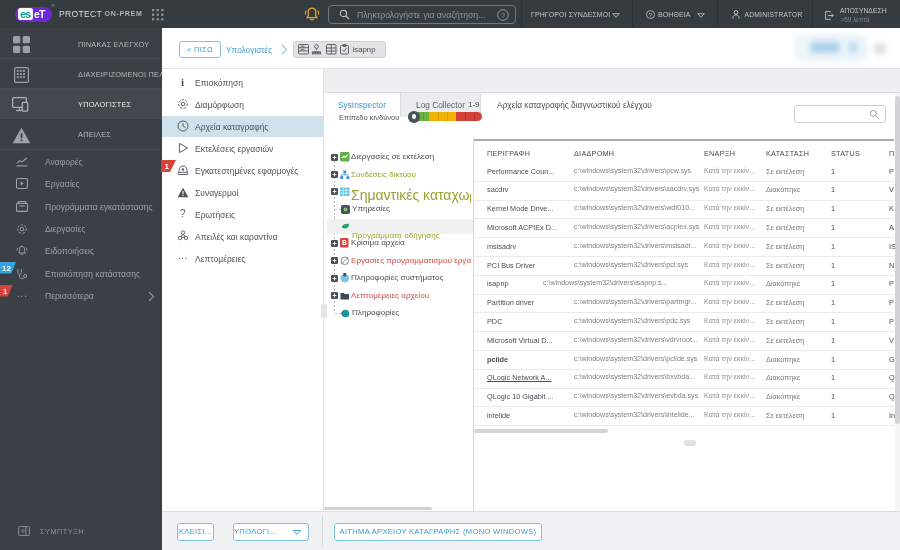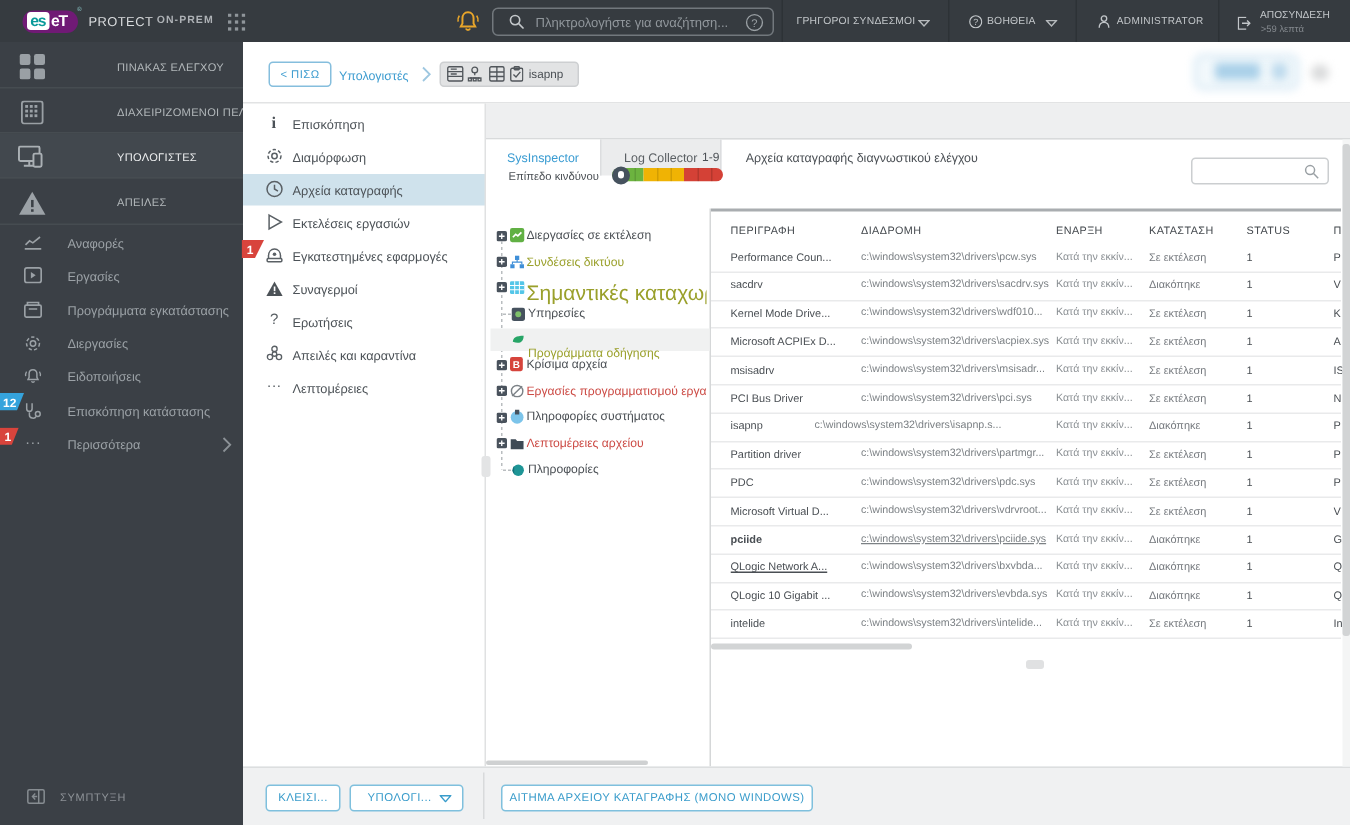--- a/index.html
+++ b/index.html
@@ -1,20 +1,20 @@
 <!DOCTYPE html>
 <html><head>
 <meta charset="utf-8">
 <style>
 * { margin:0; padding:0; box-sizing:border-box; }
 html,body { width:900px; height:550px; overflow:hidden; }
 body { font-family:"Liberation Sans", sans-serif; position:relative; background:#fff; }
 .abs { position:absolute; }
 #topbar { left:0; top:0; width:900px; height:28px; background:#363b40; }
-#logo { left:15px; top:6.5px; width:37px; height:15px; background:#701a75; border-radius:7.5px; }
+#logo { left:15px; top:6.5px; width:37px; height:15px; background:#6d28d9; border-radius:7.5px; }
 #logo .es { position:absolute; left:3px; top:1.5px; width:14.5px; height:12px; background:#fff; border-radius:2.5px; color:#0a9a9a; font-size:10.5px; font-weight:700; text-align:center; line-height:12px; letter-spacing:-0.8px;}
 #logo .et { position:absolute; left:19px; top:1.5px; color:#fff; font-size:10.5px; font-weight:700; line-height:12px; letter-spacing:-0.8px;}
 #logo .r { position:absolute; left:36.5px; top:-3.5px; color:#90cfcf; font-size:4px; }
 #sidebar { left:0; top:28px; width:162px; height:522px; background:#3b4046; }
 .sb-row { position:absolute; left:0; width:162px; height:31px; border-bottom:1px solid #464c51; }
 .sb-big { position:absolute; left:45px; font-size:7.4px; letter-spacing:0.2px; color:#b3b8bb; white-space:nowrap;padding-left:33px; }
 .sb-small { position:absolute; left:45px; font-size:8.5px; color:#9ba1a6; white-space:nowrap; }
 .ic { position:absolute; }
 #panel2 { left:162px; top:28px; width:162px; height:483px; background:#fff; }
 #toolbar { left:162px; top:28px; width:738px; height:41px; background:#fff; border-bottom:1px solid #e2e3e4; }
@@ -446,21 +446,21 @@
 <div class="tr c5" style="left:889px; top:317.0px; width:6px;">P</div>
 <div class="abs" style="left:474px; top:331.2px; width:420px; height:1px; background:#e9eaeb;"></div>
 <div class="tr c1" style="left:487px; top:335.8px; width:85px;">Microsoft Virtual D...</div>
 <div class="tr c2" style="left:574px; top:335.8px; width:130px;">c:\windows\system32\drivers\vdrvroot...</div>
 <div class="tr c3" style="left:704px; top:335.8px;">Κατά την εκκίν...</div>
 <div class="tr c4" style="left:766px; top:335.8px;">Σε εκτέλεση</div>
 <div class="tr c5" style="left:831px; top:335.8px;">1</div>
 <div class="tr c5" style="left:889px; top:335.8px; width:6px;">V</div>
 <div class="abs" style="left:474px; top:350.0px; width:420px; height:1px; background:#e9eaeb;"></div>
 <div class="tr c1" style="left:487px; top:354.6px; width:85px;font-weight:bold;">pciide</div>
-<div class="tr c2" style="left:574px; top:354.6px; width:130px;text-decoration:underline;">c:\windows\system32\drivers\pciide.sys</div>
+<div class="tr c2" style="left:574px; top:354.6px; width:130px;">c:\windows\system32\drivers\pciide.sys</div>
 <div class="tr c3" style="left:704px; top:354.6px;">Κατά την εκκίν...</div>
 <div class="tr c4" style="left:766px; top:354.6px;">Διακόπηκε</div>
 <div class="tr c5" style="left:831px; top:354.6px;">1</div>
 <div class="tr c5" style="left:889px; top:354.6px; width:6px;">G</div>
 <div class="abs" style="left:474px; top:368.8px; width:420px; height:1px; background:#e9eaeb;"></div>
 <div class="tr c1" style="left:487px; top:373.4px; width:85px;text-decoration:underline;">QLogic Network A...</div>
 <div class="tr c2" style="left:574px; top:373.4px; width:130px;">c:\windows\system32\drivers\bxvbda...</div>
 <div class="tr c3" style="left:704px; top:373.4px;">Κατά την εκκίν...</div>
 <div class="tr c4" style="left:766px; top:373.4px;">Διακόπηκε</div>
 <div class="tr c5" style="left:831px; top:373.4px;">1</div>
@@ -474,22 +474,22 @@
 <div class="tr c5" style="left:889px; top:392.2px; width:6px;">Q</div>
 <div class="abs" style="left:474px; top:406.4px; width:420px; height:1px; background:#e9eaeb;"></div>
 <div class="tr c1" style="left:487px; top:411.0px; width:85px;">intelide</div>
 <div class="tr c2" style="left:574px; top:411.0px; width:130px;">c:\windows\system32\drivers\intelide...</div>
 <div class="tr c3" style="left:704px; top:411.0px;">Κατά την εκκίν...</div>
 <div class="tr c4" style="left:766px; top:411.0px;">Σε εκτέλεση</div>
 <div class="tr c5" style="left:831px; top:411.0px;">1</div>
 <div class="tr c5" style="left:889px; top:411.0px; width:6px;">In</div>
 <div class="abs" style="left:474px; top:425.2px; width:420px; height:1px; background:#e9eaeb;"></div>
 <div class="abs" id="footer"></div>
-<div class="abs fbtn" style="left:177px; width:50px;">ΚΛΕΙΣΙ...</div>
-<div class="abs fbtn" style="left:233px; width:76px; text-align:left; padding-left:11px;">ΥΠΟΛΟΓΙ...</div>
+<div class="abs fbtn" style="left:177px; width:37px;">ΚΛΕΙΣΙ...</div>
+<div class="abs fbtn" style="left:233px; width:76px; text-align:left; ">ΥΠΟΛΟΓΙ...</div>
 <svg class="abs" style="left:293px; top:530px;" width="8" height="5">
     <path d="M0.5 0.5 L7.5 0.5 L4 4.5 Z" fill="none" stroke="#399ccb" stroke-width="0.9"></path>
   </svg>
 <div class="abs" style="left:322px; top:515px; width:1px; height:31px; background:#d8dadb;"></div>
 <div class="abs fbtn" style="left:334px; width:208px;">ΑΙΤΗΜΑ ΑΡΧΕΙΟΥ ΚΑΤΑΓΡΑΦΗΣ (ΜΟΝΟ WINDOWS)</div>
 <div class="abs" style="left:895px; top:93px; width:5px; height:418px; background:#f4f5f5;"></div>
 <div class="abs" style="left:895px; top:96px; width:5px; height:328px; background:#d2d4d5; border-radius:2px;"></div>
 <div class="abs" style="left:474px; top:429px; width:134px; height:4px; background:#d2d4d5; border-radius:2px;"></div>
 <div class="abs" style="left:324px; top:507px; width:108px; height:3px; background:#cfd1d2; border-radius:1.5px;"></div>
 <div class="abs" style="left:684px; top:440px; width:12px; height:6px; background:#e0e1e2; border-radius:2px;"></div>

